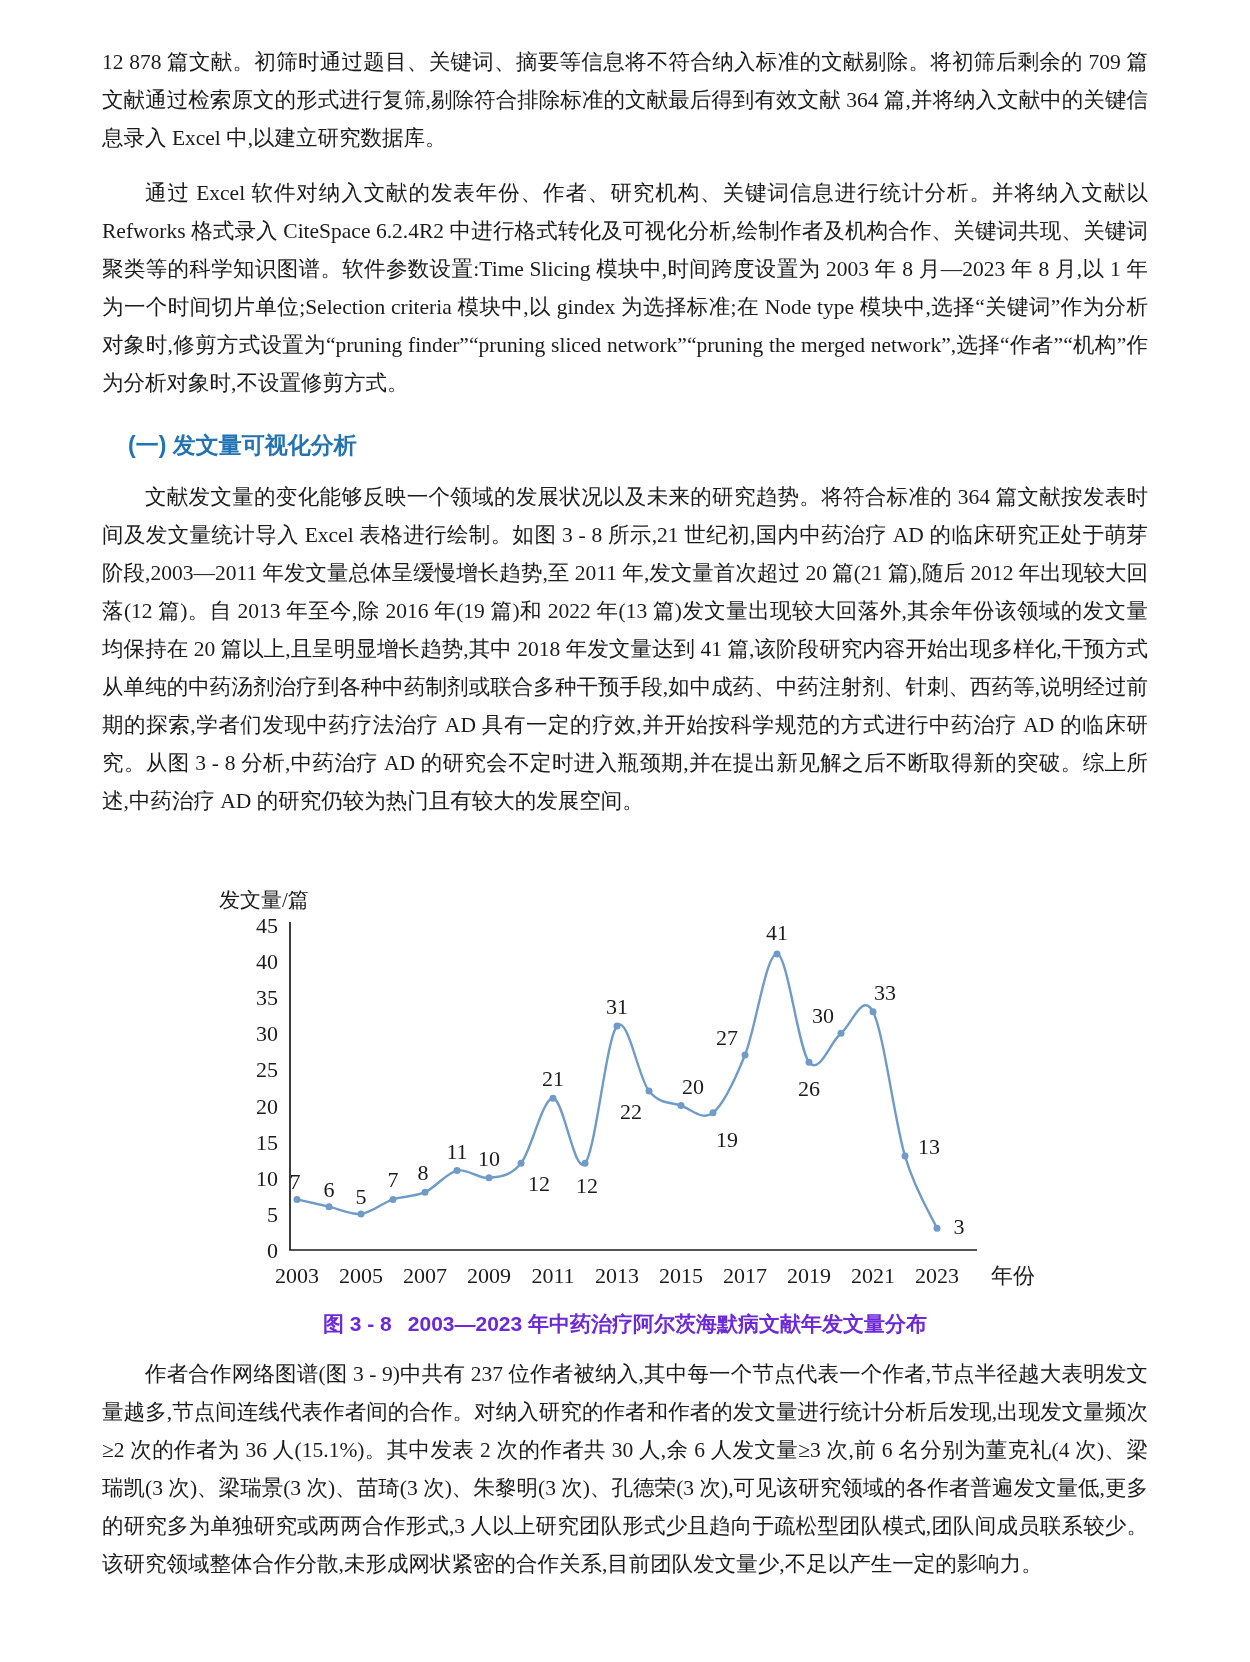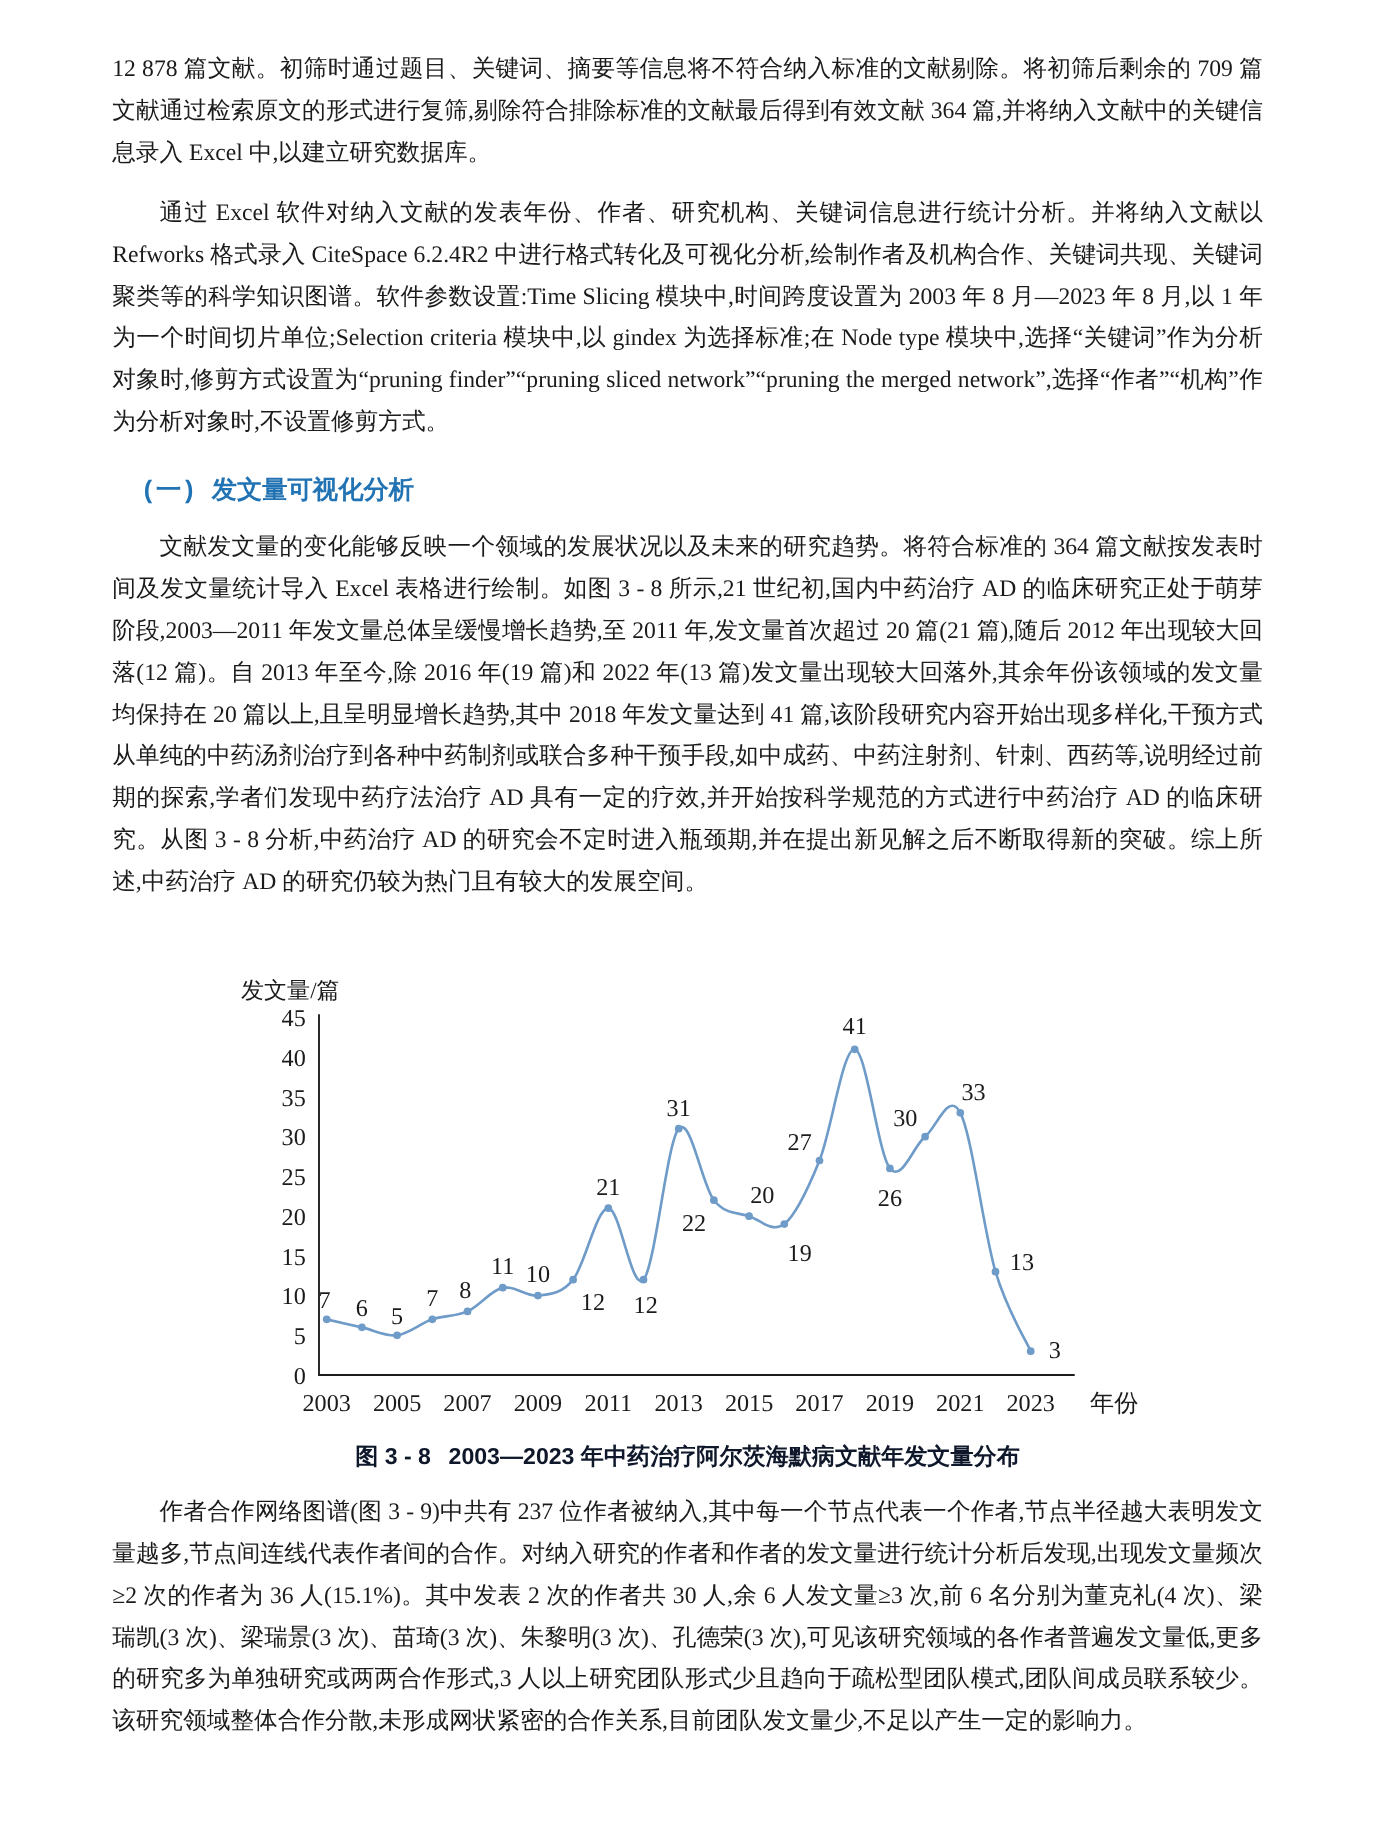--- a/index.html
+++ b/index.html
@@ -10,30 +10,30 @@
   .page{padding:26px 85px 0 85px;}
   p.body{font-size:21.5px;line-height:38px;text-align:justify;margin:17px;}
   p.indent{text-indent:2em;font-family:Liberation Serif, serif;}
   .section-row{display:flex;align-items:flex-end;margin:26px 0 0 55px;}
   .section-title{
     font-family:"Liberation Sans",sans-serif;font-weight:bold;font-size:27px;
     color:#1b6aab;padding:0 10px 10px 2px;border-bottom:3px solid #8095aa;letter-spacing:2px;
   }
   .section-rule{flex:1;height:0;border-bottom:2px solid #ccd9e4;margin-bottom:1px;}
   .subheading{
-    font-family:Liberation Mono, monospace;font-weight:bold;font-size:23px;
+    font-family:Liberation Sans, sans-serif;font-weight:bold;font-size:23px;
     color:#2273b4;margin:28px 0 16px 43px;
   }
   figure{margin:30px 0 0 0;}
   svg.chart{display:block;margin-left:100px;}
   svg.chart text{font-family:"Liberation Serif","DejaVu Serif",serif;font-size:22px;fill:#1b1b1b;}
   svg.chart text.ylab{font-size:21px;}
   figcaption{
     text-align:center;font-family:"Liberation Sans",sans-serif;font-weight:bold;
-    font-size:21px;color:#0f172a;margin-top:8px;
+    font-size:21px;color:#6d28d9;margin-top:8px;
   }
   .fig-label{margin-right:16px;}
 </style>
 </head>
 <body>
 
 <div class="page">
 
   <p class="body">12 878 篇文献。初筛时通过题目、关键词、摘要等信息将不符合纳入标准的文献剔除。将初筛后剩余的 709 篇文献通过检索原文的形式进行复筛,剔除符合排除标准的文献最后得到有效文献 364 篇,并将纳入文献中的关键信息录入 Excel 中,以建立研究数据库。</p>
 

